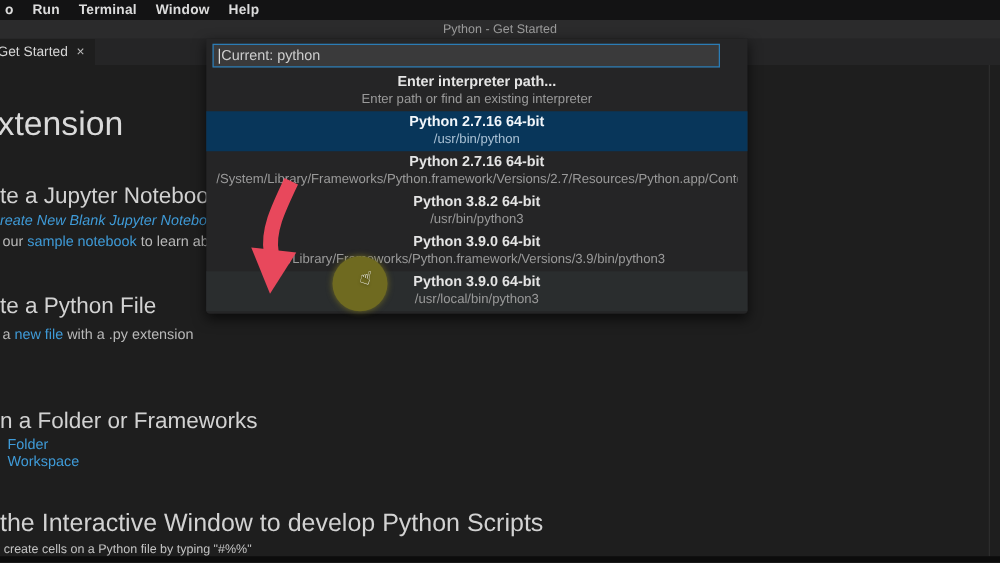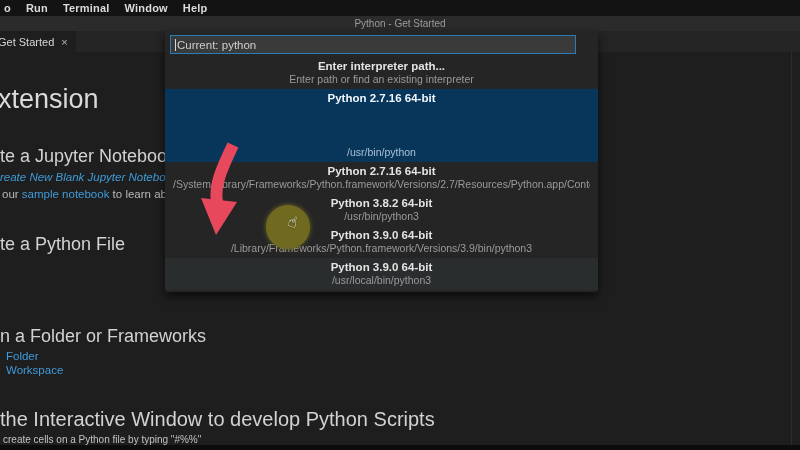--- a/index.html
+++ b/index.html
@@ -39,21 +39,21 @@
   .qp-inputwrap{margin:4px 22px 3px 5px;}
   .qp-input{height:17px;border:1px solid #2b7cb5;background:#3a3a3b;display:flex;align-items:center;
             padding-left:4px;cursor:text;}
   .qp-caret{width:1px;height:12px;background:#d8d8d8;margin-right:1px;}
   .qp-inputtext{font-size:11.5px;color:#cecece;}
   .qp-row{padding:2px 8px 3px 8px;cursor:pointer;text-align:center;}
   .qp-label{font-size:11.5px;line-height:14px;font-weight:700;color:#e4e4e4;white-space:nowrap;overflow:hidden;}
   .qp-detail{font-size:10.5px;line-height:13px;color:#9a9a9a;white-space:nowrap;overflow:hidden;}
   .qp-row.selected{background:#08365a;}
   .qp-row.selected .qp-label{color:#f1f6fb;}
-  .qp-row.selected .qp-detail{color:#a9c0d4;margin-top:41px;}
+  .qp-row.selected .qp-detail{color:#a9c0d4;}
   .qp-row.hover{background:#2a2d2e;}
 
   
   .arrow-svg{left:192px;top:142px;z-index:40;}
   .cursor-circle{left:266px;top:205px;width:44px;height:44px;border-radius:50%;
                  background:#6f6a20;box-shadow:0 0 5px rgba(120,114,36,.9);z-index:35;}
   .hand{position:absolute;left:22px;top:8px;font-size:15px;color:#ffffff;
         transform:rotate(12deg);text-shadow:0 1px 2px rgba(0,0,0,.55);
         font-family:"DejaVu Sans",sans-serif;}
 </style>
@@ -85,20 +85,23 @@
 
   <div class="abs ed h-sec" style="left:0;top:146px;">te a Jupyter Notebook</div>
   <div class="abs ed bodyline" style="left:0;top:171px;">
     <a class="lk it">reate New Blank Jupyter Notebook</a><span>" in t</span>
   </div>
   <div class="abs ed bodyline" style="left:2px;top:188px;">
     <span>our </span><a class="lk">sample notebook</a><span> to learn about no</span>
   </div>
 
   <div class="abs ed h-sec" style="left:0;top:234px;">te a Python File</div>
+  <div class="abs ed bodyline" style="left:2px;top:262px;">
+    <span>a </span><a class="lk">new file</a><span> with a .py extension</span>
+  </div>
 
   <div class="abs ed h-sec" style="left:0;top:326px;">n a Folder or Frameworks</div>
   <a class="abs ed bodyline lk" style="left:6px;top:350px;">Folder</a>
   <a class="abs ed bodyline lk" style="left:6px;top:364px;">Workspace</a>
 
   <div class="abs ed h-med" style="left:0;top:408px;">the Interactive Window to develop Python Scripts</div>
   <div class="abs ed smline" style="left:3px;top:434px;">create cells on a Python file by typing "#%%"</div>
 
   <div class="abs quickpick">
     <div class="qp-inputwrap">

